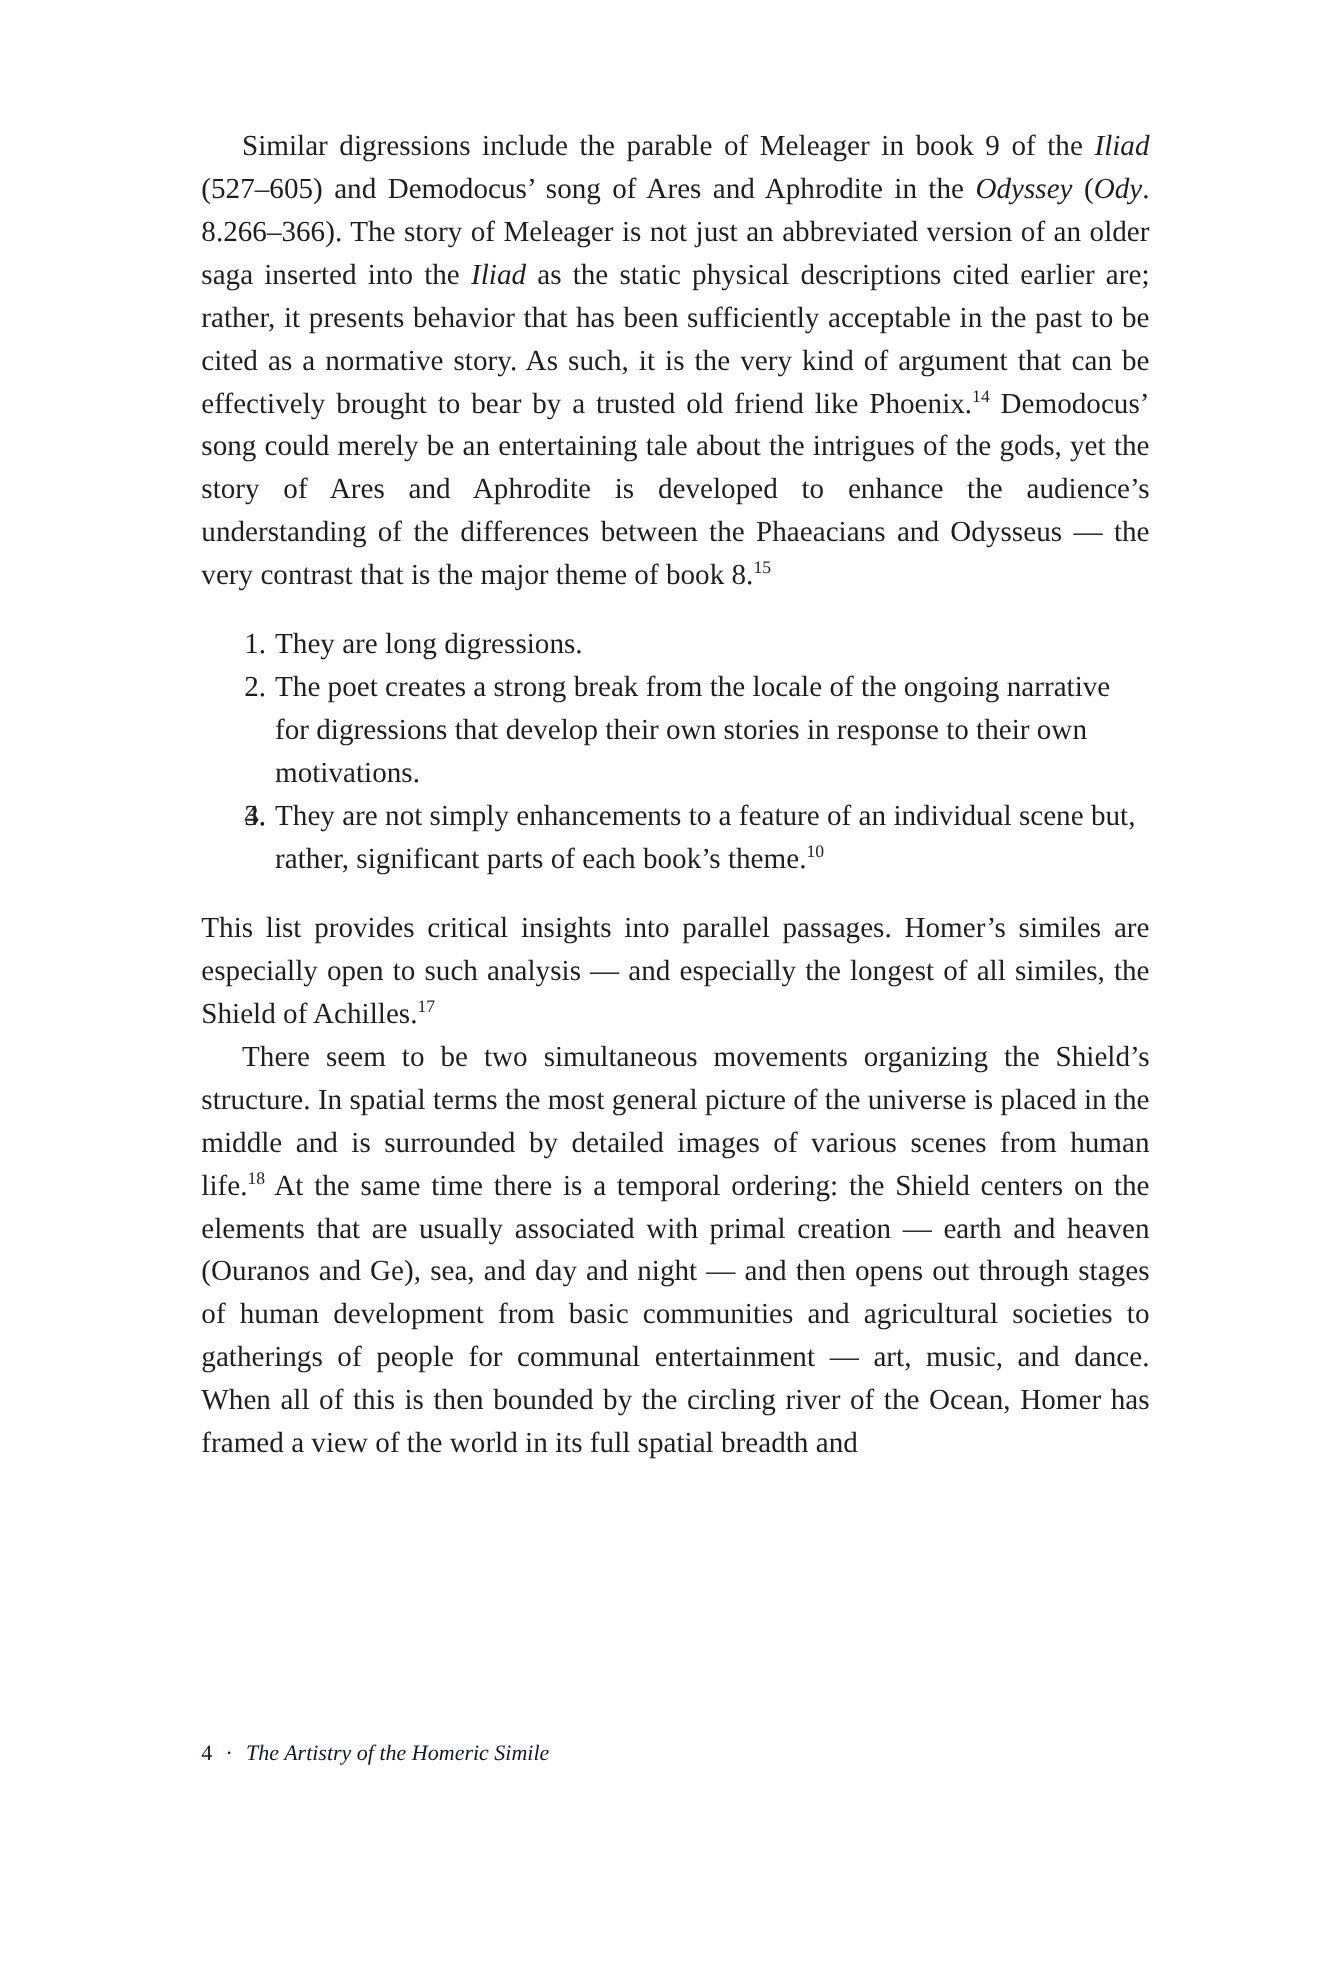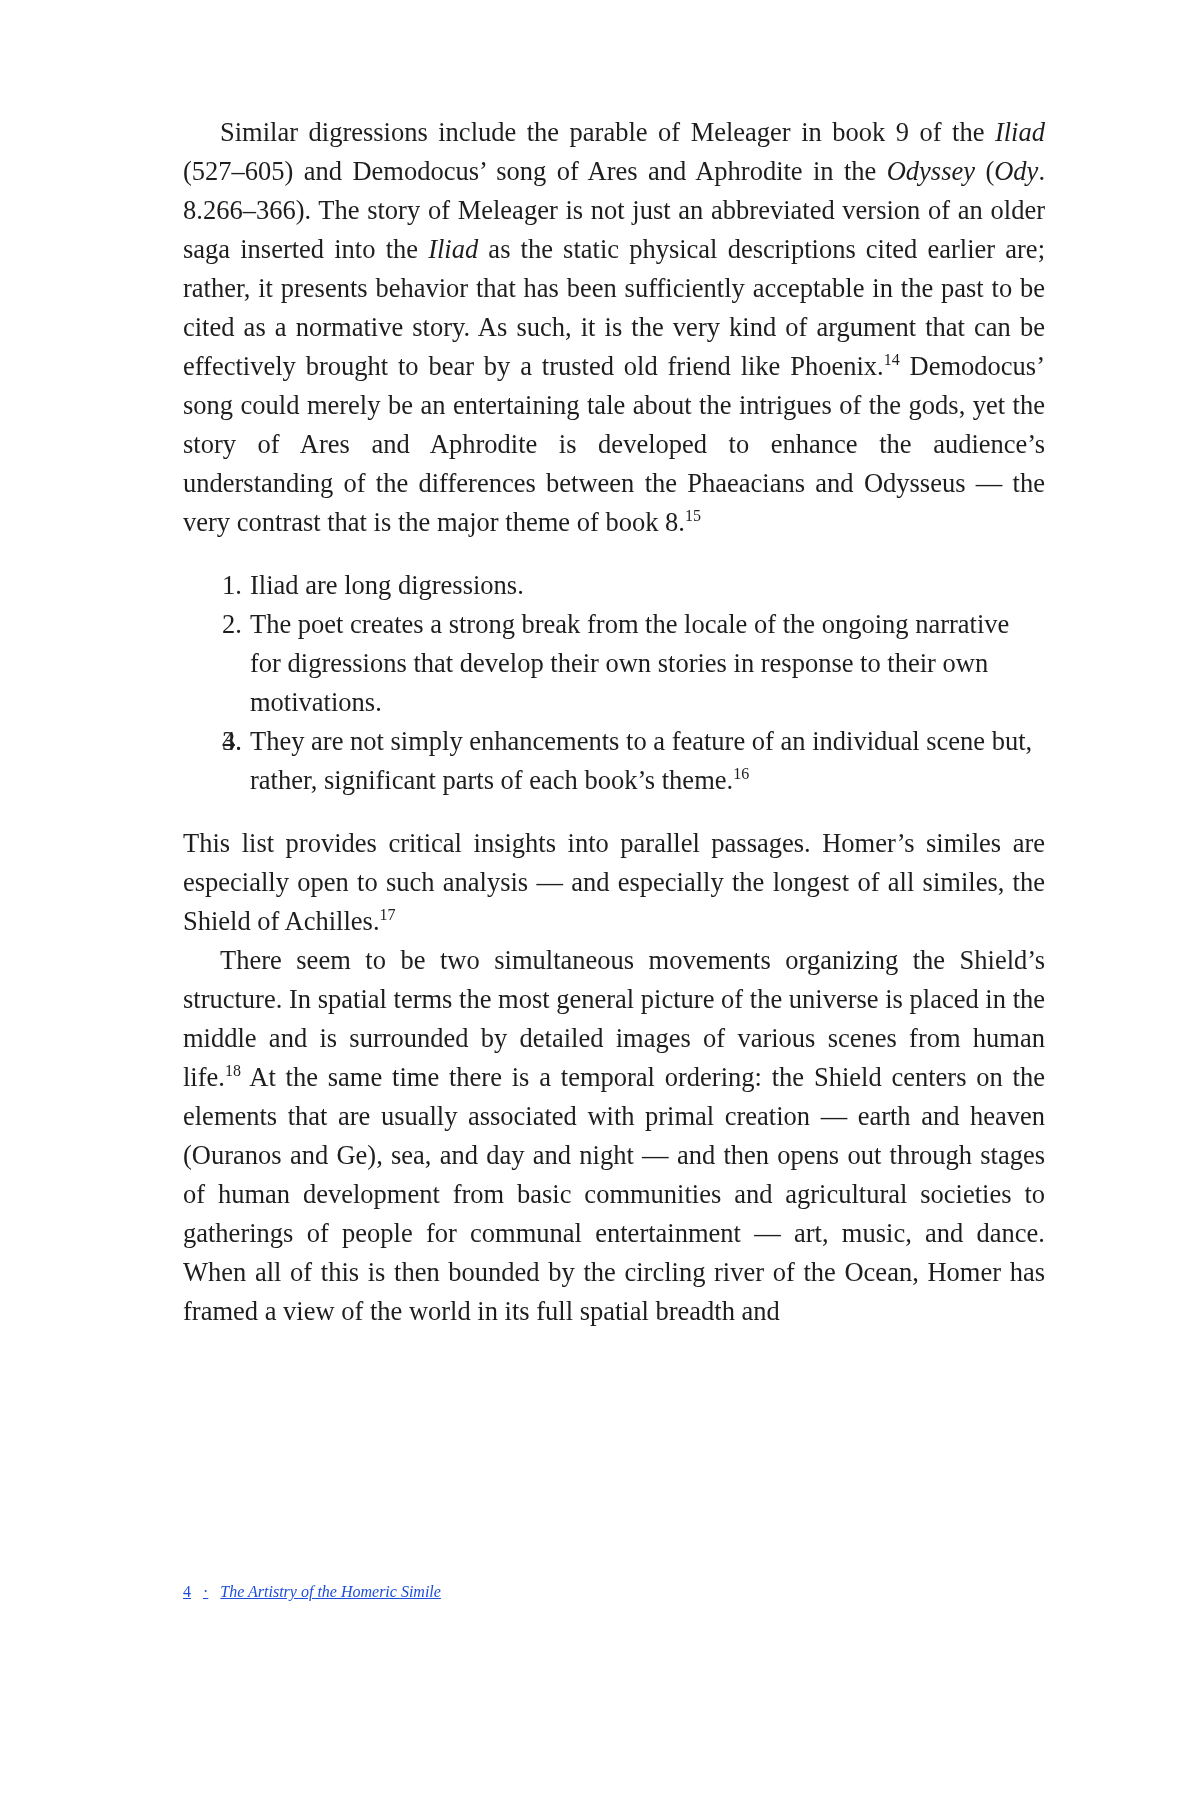--- a/index.html
+++ b/index.html
@@ -12,35 +12,35 @@
   .page p { margin: 0; text-align: justify; hyphens: manual; }
   .page p.indent { text-indent: 37px; }
   .page p.gap-before { margin-top: 24px; }
   sup { font-size: 16px; line-height: 0; vertical-align: 10px; margin-top: 40px; }
   ol.list { list-style: none; margin: 24px 0 0 0; padding: 0 0 0 67px; }
   ol.list li { position: relative; text-align: left; }
   ol.list li .num { position: absolute; left: -28px; }
   .footer {
     position: absolute; left: 183px; top: 1583px;
     font-family: "Liberation Serif", "DejaVu Serif", serif;
-    font-size: 16px; color: #1d4ed8; text-decoration: underline;
+    font-size: 20px; color: #0f172a;
   }
   .footer .dot { margin: 0 12px; }
   .footer .title { font-style: italic; }
 </style>
 </head>
 <body>
 
 <div class="page">
   <p class="indent">Similar digressions include the parable of Meleager in book 9 of the <em>Iliad</em> (527–605) and Demodocus’ song of Ares and Aphrodite in the <em>Odyssey</em> (<em>Ody</em>. 8.266–366). The story of Meleager is not just an abbreviated version of an older saga inserted into the <em>Iliad</em> as the static physical descriptions cited ear­lier are; rather, it presents behavior that has been sufficiently acceptable in the past to be cited as a normative story. As such, it is the very kind of argument that can be effectively brought to bear by a trusted old friend like Phoenix.<sup>14</sup> Demodocus’ song could merely be an entertaining tale about the intrigues of the gods, yet the story of Ares and Aphrodite is developed to enhance the audience’s understanding of the differences between the Phaeacians and Odysseus — the very contrast that is the major theme of book 8.<sup>15</sup></p>
   <ol class="list">
-    <li><span class="num">1.</span><span>Iliad are long digressions.</span></li>
+    <li><span class="num">1.</span><span>They are long digressions.</span></li>
     <li><span class="num">2.</span><span>The poet creates a strong break from the locale of the ongoing narrative for digressions that develop their own stories in response to their own motivations.</span></li>
     <li><span class="num">3.</span></li>
-    <li><span class="num">4.</span><span>They are not simply enhancements to a feature of an individual scene but, rather, significant parts of each book’s theme.<sup>16</sup></span></li>
+    <li><span class="num">4.</span><span>They are not simply enhancements to a feature of an individual scene but, rather, significant parts of each book’s theme.<sup>10</sup></span></li>
   </ol>
   <p class="gap-before">This list provides critical insights into parallel passages. Homer’s similes are especially open to such analysis — and especially the longest of all similes, the Shield of Achilles.<sup>17</sup></p>
   <p class="indent">There seem to be two simultaneous movements organizing the Shield’s structure. In spatial terms the most general picture of the universe is placed in the middle and is surrounded by detailed images of various scenes from human life.<sup>18</sup> At the same time there is a temporal ordering: the Shield cen­ters on the elements that are usually associated with primal creation — earth and heaven (Ouranos and Ge), sea, and day and night — and then opens out through stages of human development from basic communities and agricul­tural societies to gatherings of people for communal entertainment — art, music, and dance. When all of this is then bounded by the circling river of the Ocean, Homer has framed a view of the world in its full spatial breadth and</p>
 </div>
 
 <div class="footer">
   <span>4</span><span class="dot">·</span><span class="title">The Artistry of the Homeric Simile</span>
 </div>
 
 </body></html>

